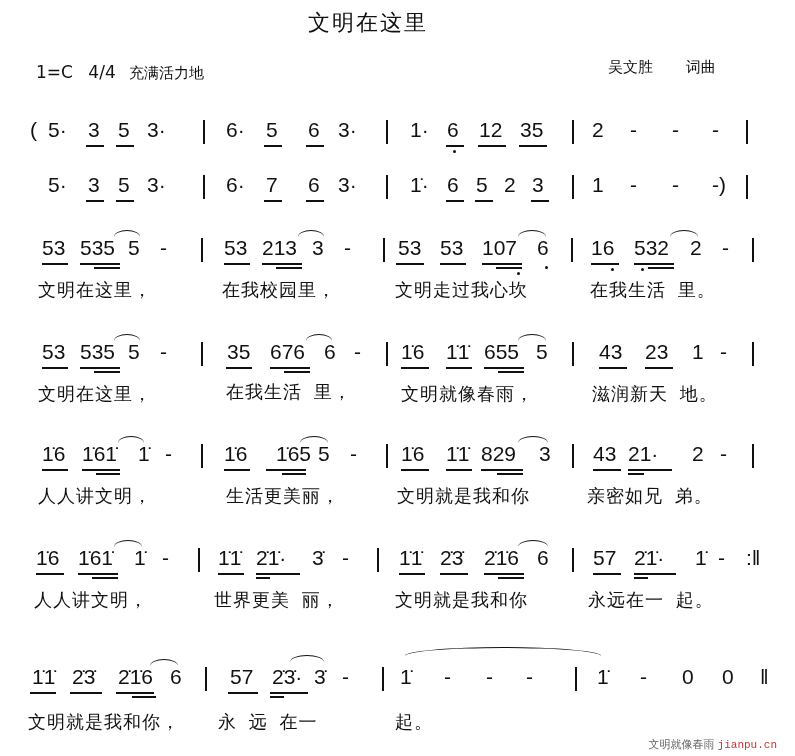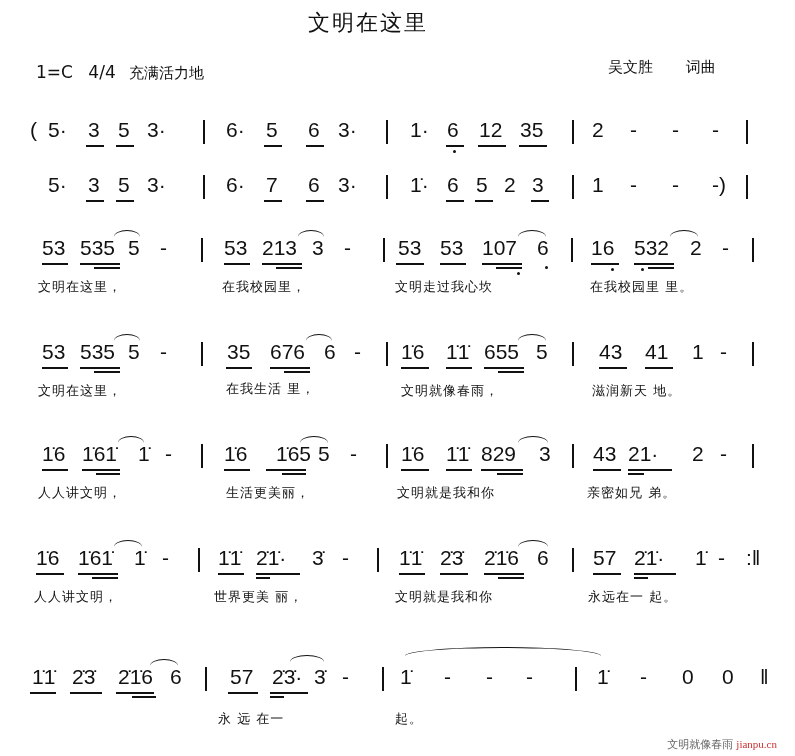--- a/index.html
+++ b/index.html
@@ -7,27 +7,27 @@
          font-family:"DejaVu Sans", "Liberation Sans", sans-serif; color:#111; }
   .abs { position:absolute; white-space:nowrap; }
   .title { left:308px; top:8px; font-size:22px; letter-spacing:2px; }
   .meta { left:36px; top:62px; font-size:17px; }
   .meta .cn { font-size:15px; margin-left:8px; }
   .author { left:608px; top:58px; font-size:15px; }
   .author .role { margin-left:28px; }
   .row { position:absolute; left:0; width:795px; }
   .notes { position:absolute; top:0; left:0; font-family:"Liberation Sans", sans-serif; font-size:21px; }
   .tok { position:absolute; top:0; }
-  .lyric { position:absolute; font-size:13px; letter-spacing:1px; }
+  .lyric { position:absolute; font-size:18px; letter-spacing:1px;font-family:Liberation Mono, monospace; }
   .bar { position:absolute; width:2px; height:24px; background:#111; }
   .ul { position:absolute; height:1.5px; background:#111; }
   .dot { position:absolute; width:3px; height:3px; border-radius:50%; background:#111; }
   .slur { position:absolute; border-top:1.6px solid #111; border-radius:50% 50% 0 0 / 100% 100% 0 0; height:6px; }
   .watermark { right:18px; bottom:4px; font-size:11px; color:#666; }
-  .watermark .en { color:#c33; margin-left:3px; font-family:Liberation Serif, serif; }
+  .watermark .en { color:#c33; margin-left:3px; font-family:Liberation Mono, monospace; }
 </style>
 </head>
 <body>
 
 <div class="abs title">文明在这里</div>
 <div class="abs meta">
   <span>1=C</span>
   <span style="margin-left:10px">4/4</span>
   <span class="cn">充满活力地</span>
 </div>
@@ -143,42 +143,42 @@
   <div class="slur" style="left:518px;top:-6px;width:28px"></div>
   <div class="ul" style="left:591px;top:27px;width:28px"></div>
   <div class="dot" style="left:611px;top:32px"></div>
   <div class="ul" style="left:634px;top:27px;width:40px"></div>
   <div class="ul" style="left:648px;top:31px;width:26px"></div>
   <div class="dot" style="left:641px;top:32px"></div>
   <div class="slur" style="left:670px;top:-6px;width:28px"></div>
   <div class="lyric" style="left:38px;top:42px">文明在这里，</div>
   <div class="lyric" style="left:222px;top:42px">在我校园里，</div>
   <div class="lyric" style="left:395px;top:42px">文明走过我心坎</div>
-  <div class="lyric" style="left:590px;top:42px">在我校园里 里。</div>
+  <div class="lyric" style="left:590px;top:42px">在我生活 里。</div>
 </div>
 
 <div class="row" style="top:340px;height:70px;">
   <div class="notes">
     <span class="tok" style="left:42px">53</span>
     <span class="tok" style="left:80px">535</span>
     <span class="tok" style="left:128px">5</span>
     <span class="tok" style="left:160px">-</span>
     <div class="bar" style="left:201px;top:2px"></div>
     <span class="tok" style="left:227px">35</span>
     <span class="tok" style="left:270px">676</span>
     <span class="tok" style="left:324px">6</span>
     <span class="tok" style="left:354px">-</span>
     <div class="bar" style="left:386px;top:2px"></div>
     <span class="tok" style="left:401px">1̇6</span>
     <span class="tok" style="left:446px">1̇1̇</span>
     <span class="tok" style="left:484px">655</span>
     <span class="tok" style="left:536px">5</span>
     <div class="bar" style="left:572px;top:2px"></div>
     <span class="tok" style="left:599px">43</span>
-    <span class="tok" style="left:645px">41</span>
+    <span class="tok" style="left:645px">23</span>
     <span class="tok" style="left:692px">1</span>
     <span class="tok" style="left:720px">-</span>
     <div class="bar" style="left:752px;top:2px"></div>
   </div>
   <div class="ul" style="left:42px;top:27px;width:26px"></div>
   <div class="ul" style="left:80px;top:27px;width:40px"></div>
   <div class="ul" style="left:94px;top:31px;width:26px"></div>
   <div class="slur" style="left:114px;top:-6px;width:26px"></div>
   <div class="ul" style="left:226px;top:27px;width:26px"></div>
   <div class="ul" style="left:270px;top:27px;width:40px"></div>
@@ -312,19 +312,20 @@
   <div class="ul" style="left:30px;top:27px;width:26px"></div>
   <div class="ul" style="left:70px;top:27px;width:32px"></div>
   <div class="ul" style="left:116px;top:27px;width:38px"></div>
   <div class="ul" style="left:132px;top:31px;width:24px"></div>
   <div class="slur" style="left:150px;top:-6px;width:28px"></div>
   <div class="ul" style="left:228px;top:27px;width:30px"></div>
   <div class="ul" style="left:270px;top:27px;width:38px"></div>
   <div class="ul" style="left:270px;top:31px;width:14px"></div>
   <div class="slur" style="left:290px;top:-10px;width:34px"></div>
   <div class="slur" style="left:405px;top:-18px;width:196px;height:8px"></div>
+  <div class="lyric" style="left:28px;top:45px">文明就是我和你，</div>
   <div class="lyric" style="left:218px;top:45px">永 远 在一</div>
   <div class="lyric" style="left:395px;top:45px">起。</div>
 </div>
 
 <div class="abs watermark">
   <span>文明就像春雨</span><span class="en">jianpu.cn</span>
 </div>
 
 </body></html>

